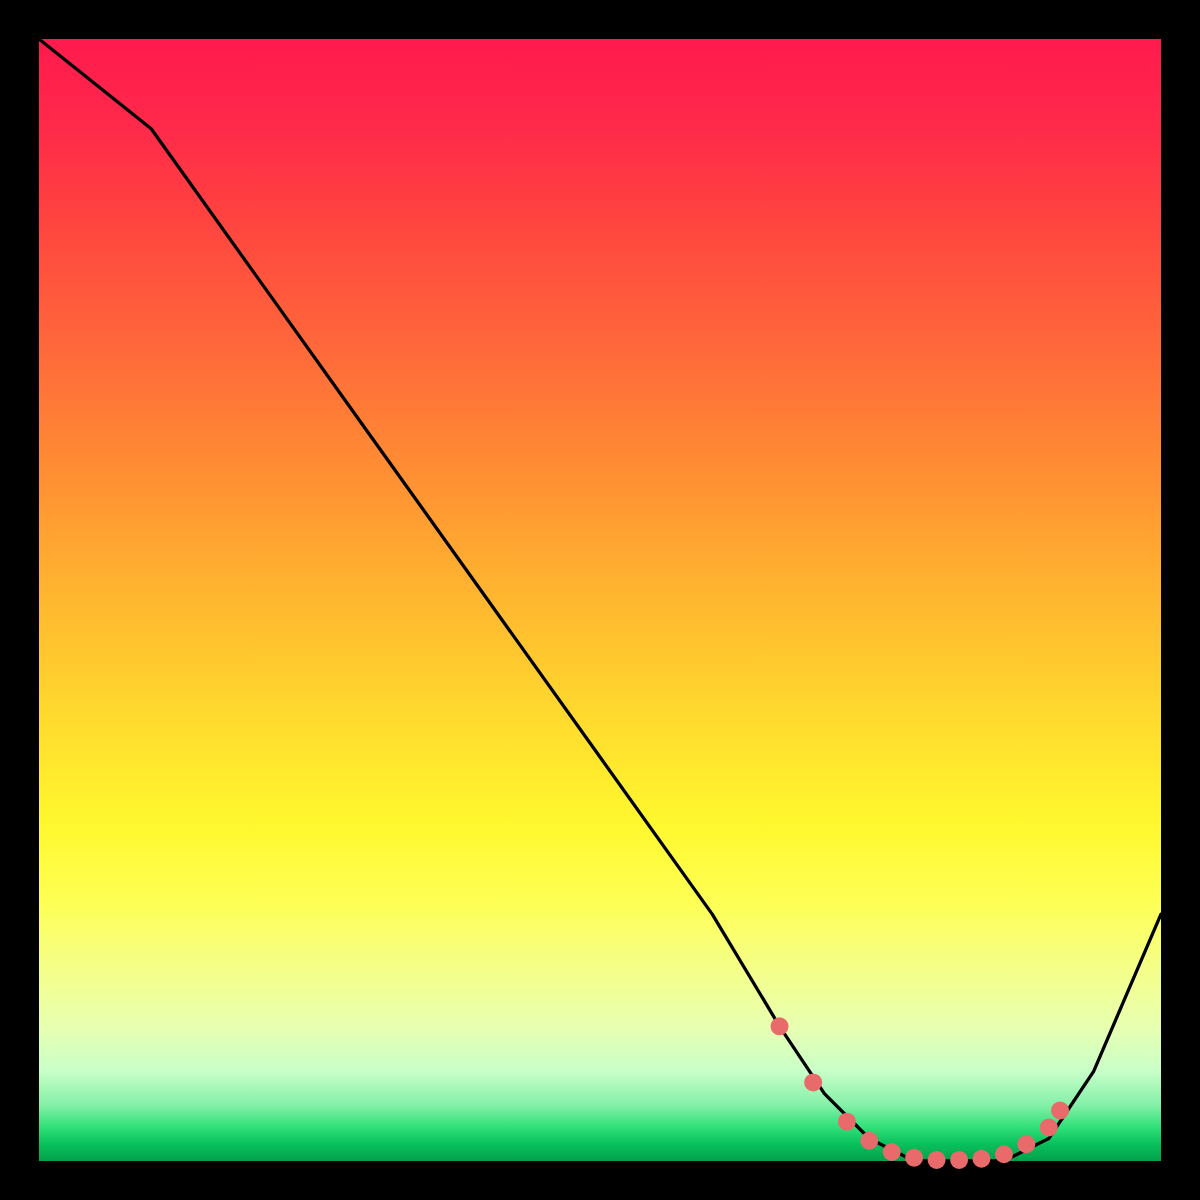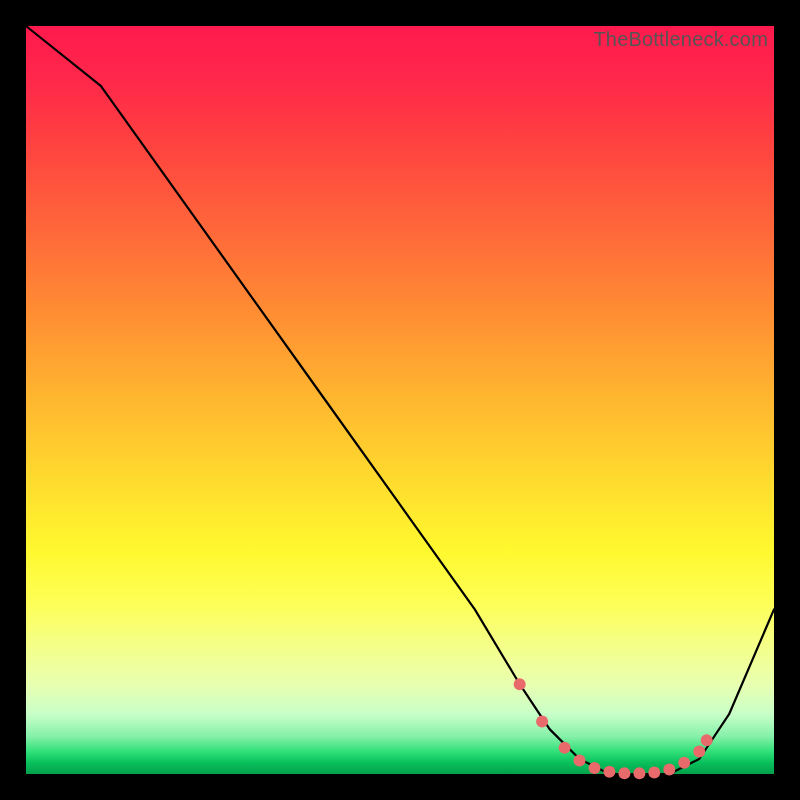--- a/index.html
+++ b/index.html
@@ -76,21 +76,20 @@
     fill: #e96a6a;
     stroke: none;
   }
 </style>
 </head>
 <body>
 
 <div class="frame">
   <div class="gradient"></div>
 
-  <div class="watermark">TheBottleneck.com</div>
 
   <svg class="plot" viewBox="0 0 748 748">
     <path id="curve-path" class="curve" d="M0.0 0.0 L74.8 59.8 L149.6 164.6 L224.4 269.3 L299.2 374.0 L374.0 478.7 L448.8 583.4 L493.7 658.2 L523.6 703.1 L553.5 733.0 L583.4 748.0 L613.4 748.0 L643.3 748.0 L673.2 733.0 L703.1 688.2 L748.0 583.4 "></path>
     <g id="markers-group">
         <circle cx="493.7" cy="658.2" r="6" class="marker"></circle>
         <circle cx="516.1" cy="695.6" r="6" class="marker"></circle>
         <circle cx="538.6" cy="721.8" r="6" class="marker"></circle>
         <circle cx="553.5" cy="734.5" r="6" class="marker"></circle>
         <circle cx="568.5" cy="742.0" r="6" class="marker"></circle>
         <circle cx="583.4" cy="745.8" r="6" class="marker"></circle>

